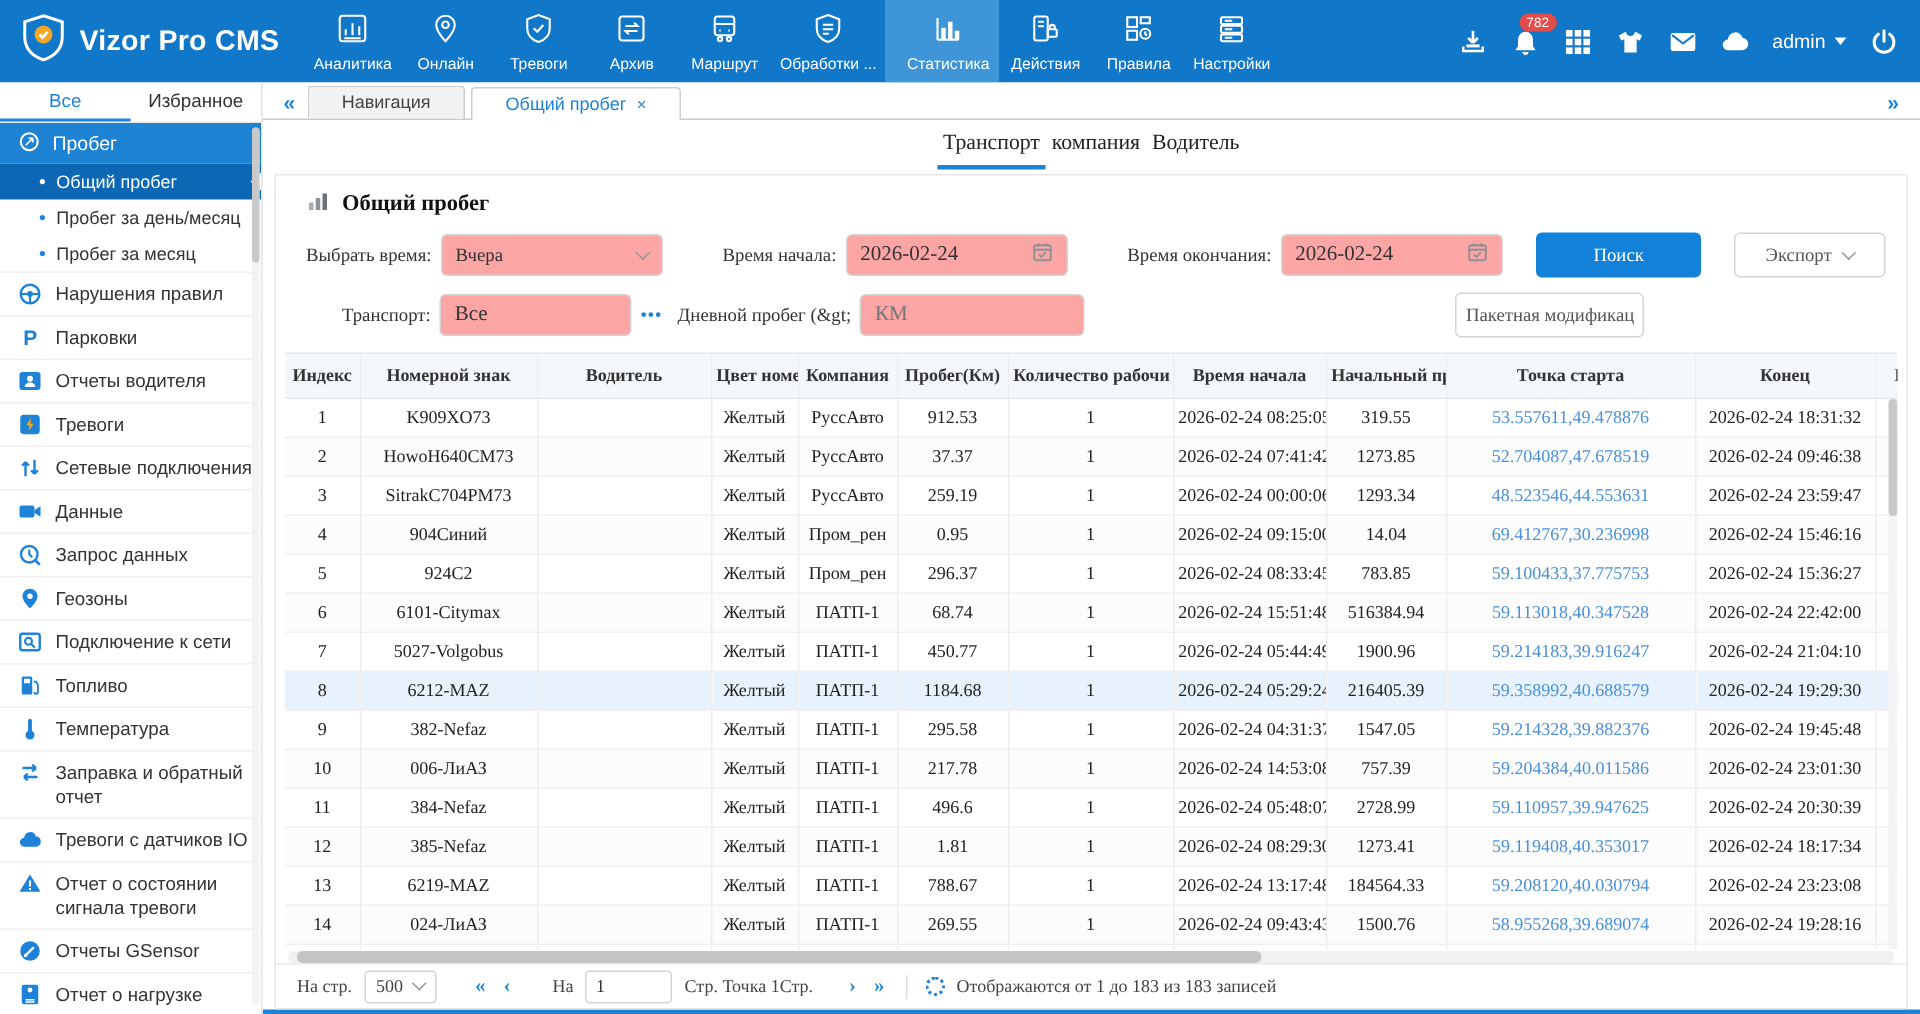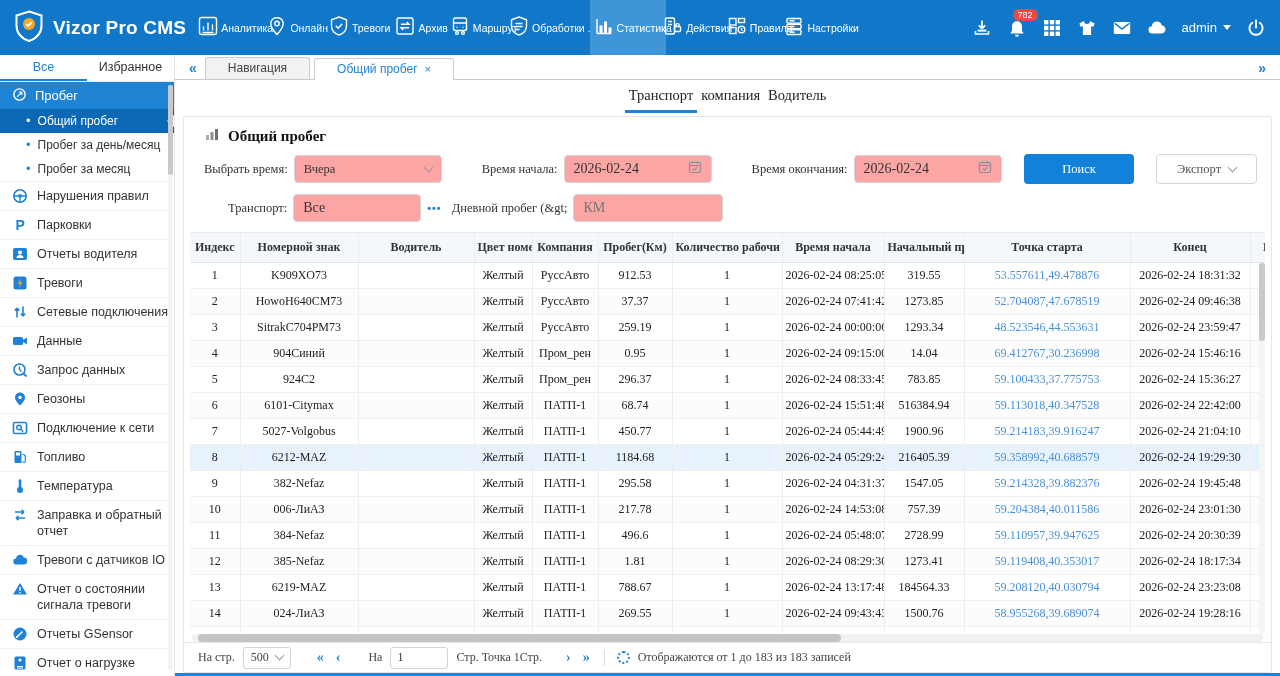--- a/index.html
+++ b/index.html
@@ -4,21 +4,21 @@
 <style>
   * { margin:0; padding:0; box-sizing:border-box; }
   html,body { width:1280px; height:676px; overflow:hidden; background:#fff;
               font-family:"Liberation Sans", sans-serif; }
 
   
   .topbar { height:55px; background:#1177c9; display:flex; align-items:stretch; color:#fff; }
   .logo { display:flex; align-items:center; gap:9px; padding:0 18px 0 14px; min-width:178px; }
   .logo-title { font-size:19px; font-weight:bold; letter-spacing:.2px; }
   .topnav { display:flex; align-items:stretch; }
-  .nav-item { width:62px; display:flex; flex-direction:row; align-items:center; justify-content:center;
+  .nav-item { width:62px; display:flex; flex-direction:column; align-items:center; justify-content:center;
               gap:2px; cursor:pointer; padding:4px 2px 3px; }
   .nav-item.wide { width:76px; }
   .nav-item.active { background:#3e96d9;padding-left:10px; }
   .nav-item svg { width:22px; height:22px; stroke:#fff; fill:none; stroke-width:1.4; }
   .nav-label { font-size:10.5px; color:#fff; white-space:nowrap; }
   .topspacer { flex:1; }
   .topicons { display:flex; align-items:center; gap:15px; padding-right:14px; }
   .ticon { position:relative; width:20px; height:20px; cursor:pointer; }
   .ticon svg { width:20px; height:20px; }
   .badge { position:absolute; top:-9px; left:6px; background:#e24c4b; color:#fff; font-size:9px;
@@ -498,20 +498,23 @@
           <span class="flabel">Транспорт:</span>
           <div class="fbox tinput">
             <input value="Все" style="">
           </div>
           <span class="dots">•••</span>
           <span class="flabel">Дневной пробег (&amp;gt;</span>
           <div class="fbox tinput" style="width:150px">
             <input style="width: 130px;" placeholder="КМ">
           </div>
           <span style="width:247px"></span>
+          <div class="btn-outline" style="width:126px;white-space:nowrap;overflow:hidden;">
+            <span>Пакетная модификац</span>
+          </div>
         </div>
       </div>
 
       <div class="table-wrap">
         <table>
           <colgroup id="cols">
               <col style="width: 50px;">
               <col style="width: 118px;">
               <col style="width: 116px;">
               <col style="width: 58px;">

